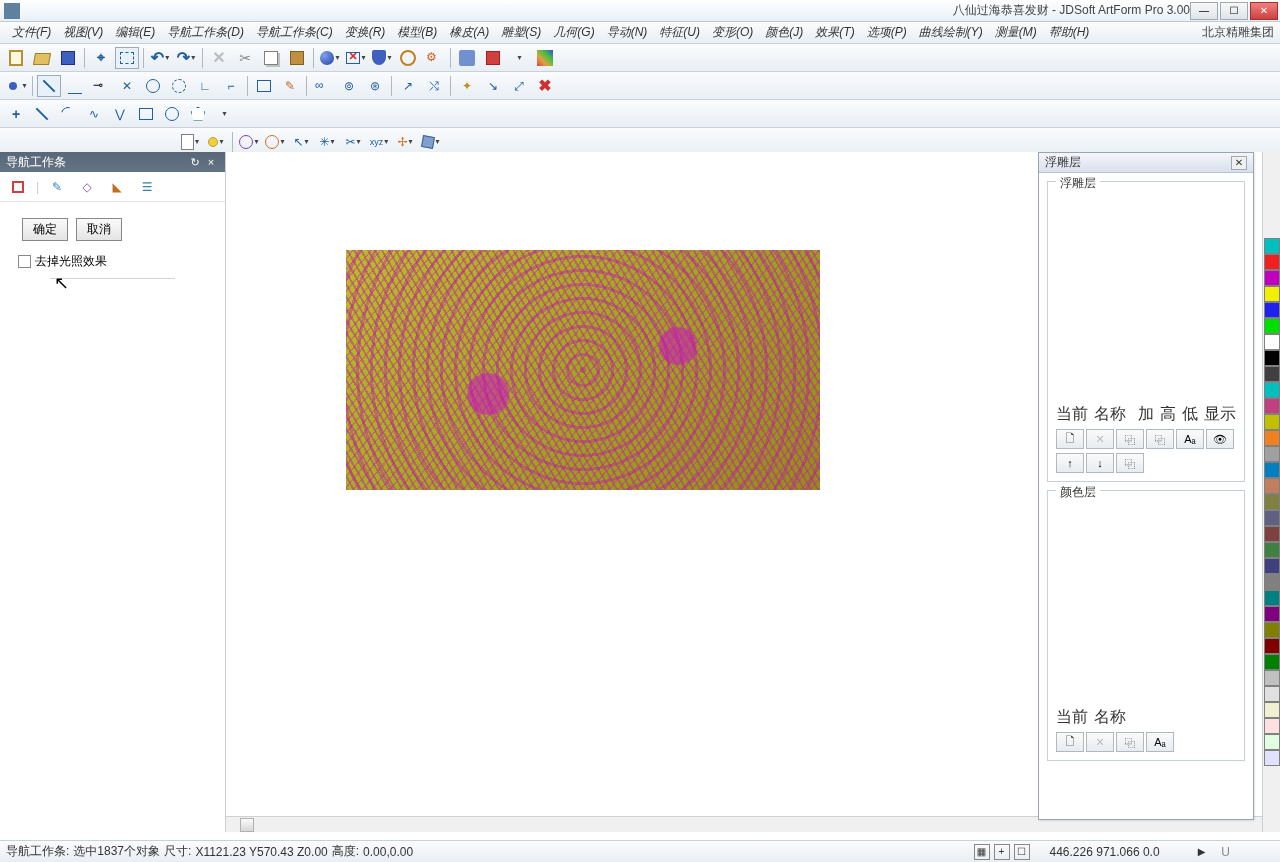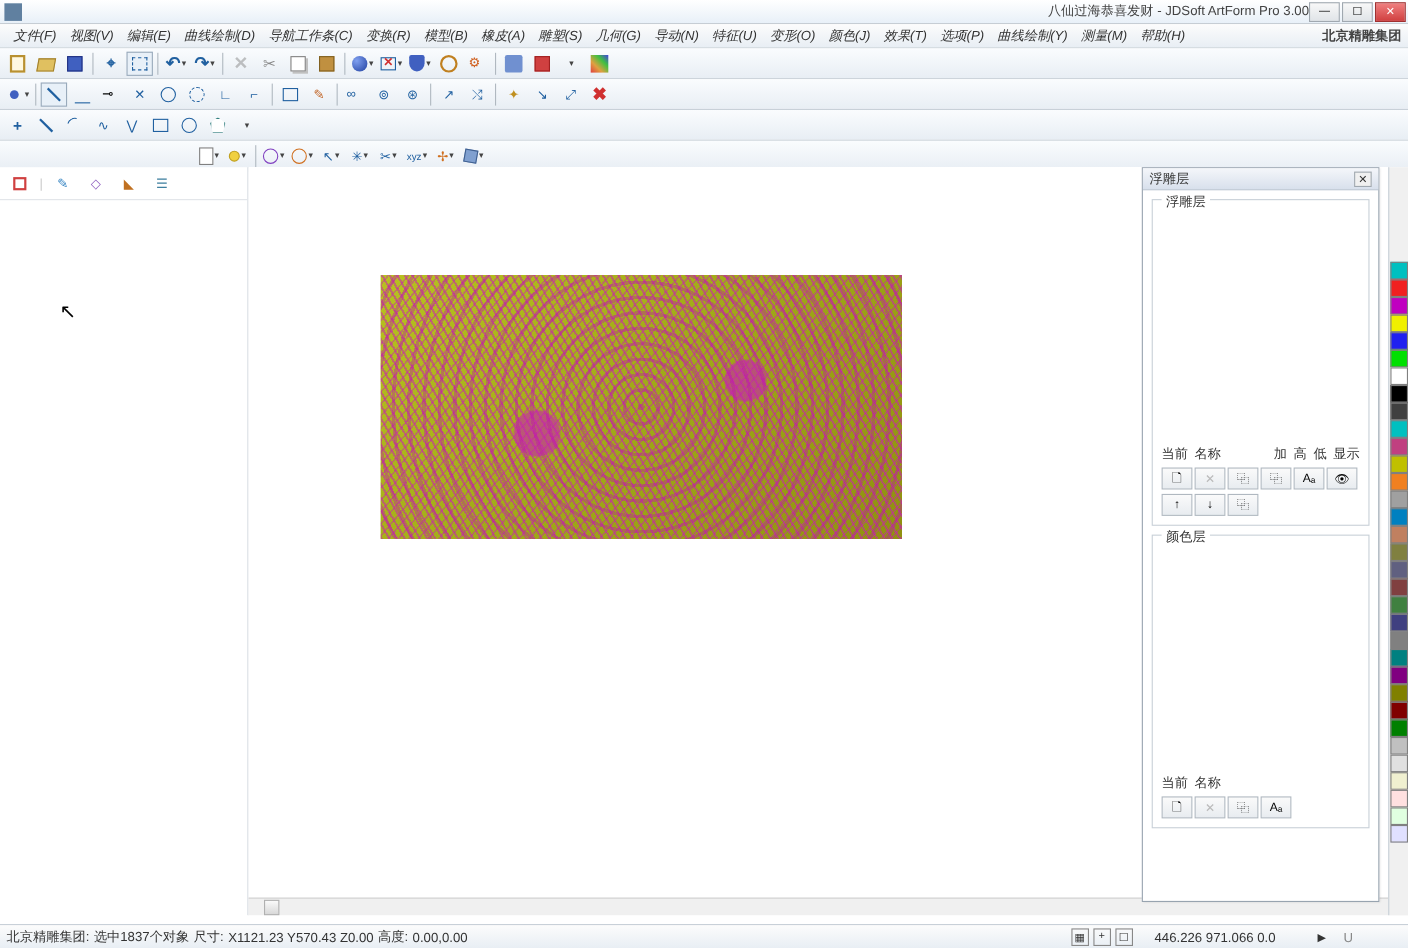--- a/index.html
+++ b/index.html
@@ -10,21 +10,21 @@
 .titlebar .app-icon { width: 16px; height: 16px; background: #6080a0; margin-right: 4px; }
 .titlebar .title { color: #444; flex: 1; }
 .win-buttons { display: flex; gap: 2px; margin-right: 2px; }
 .win-btn { width: 28px; height: 18px; border: 1px solid #a0a8b0; background: linear-gradient(#f8f8f8,#e0e4e8); display: flex; align-items: center; justify-content: center; font-size: 10px; }
 .win-btn.close { background: linear-gradient(#f08080,#d04040); color: #fff; border-color: #a03030; }
 
 
 .menubar { height: 22px; background: linear-gradient(#fcfcfc,#e8eef4); display: flex; align-items: center; padding: 0 6px; border-bottom: 1px solid #c8d0d8; }
 .menubar .menu-item { padding: 2px 6px; color: #333; cursor: default; font-style: italic; }
 .menubar .spacer { flex: 1; }
-.menubar .right-text { color: #444; font-weight: bold; }
+.menubar .right-text { color: #444; }
 
 
 .toolbar { height: 28px; background: linear-gradient(#fafcfe,#e8eef4); display: flex; align-items: center; padding: 0 4px; border-bottom: 1px solid #c8d0d8; gap: 2px; }
 .tb-btn { width: 24px; height: 22px; display: flex; align-items: center; justify-content: center; border: 1px solid transparent; position: relative; }
 .tb-sep { width: 1px; height: 20px; background: #b0b8c0; margin: 0 2px; }
 .tb-dropdown { display: inline-flex; align-items: center; }
 .tb-dropdown .arrow { font-size: 8px; color: #444; margin-left: 1px; }
 
 
 .ico { width: 16px; height: 16px; display: inline-block; position: relative; }
@@ -79,21 +79,21 @@
 
 
 .relief-panel { position: absolute; right: 26px; top: 0; width: 216px; bottom: 12px; border: 1px solid #98a4b0; background: #fff; box-shadow: 1px 1px 2px rgba(0,0,0,0.1); }
 .relief-title { height: 20px; background: linear-gradient(#f4f6fa,#d8e0ec); display: flex; align-items: center; padding: 0 6px; color: #333; border-bottom: 1px solid #b8c4d0; }
 .relief-title .spring { flex: 1; }
 .relief-close { width: 16px; height: 14px; border: 1px solid #a0a8b0; font-size: 10px; display: flex; align-items: center; justify-content: center; background: #f0f0f0; }
 .group-box { margin: 8px; border: 1px solid #c8d0d8; padding: 8px; position: relative; }
 .group-box .legend { position: absolute; top: -7px; left: 8px; background: #fff; padding: 0 4px; color: #333; }
 .relief-list { height: 206px; }
 .relief-cols { display: flex; gap: 6px; color: #333; margin-top: 8px; }
-.relief-cols span { font-size: 12px; }
+.relief-cols span { font-size: 16px; }
 .relief-btns { display: flex; gap: 2px; margin-top: 4px; flex-wrap: wrap; }
 .relief-btns .rb { width: 28px; height: 20px; border: 1px solid #b0b8c0; background: linear-gradient(#fafafa,#e8ecf0); display: flex; align-items: center; justify-content: center; font-size: 11px; }
 .color-layer-list { height: 200px; }
 
 
 .color-strip { position: absolute; right: 0; top: 152px; bottom: 30px; width: 18px; background: #f0f0f0; border-left: 1px solid #c8d0d8; display: flex; flex-direction: column; padding-top: 4px; }
 .color-cell { width: 16px; height: 16px; margin: 0 0 0 1px; border: 1px solid #808080; }
 .color-strip-top { height: 82px; }
 
 
@@ -111,21 +111,21 @@
     <div class="win-btn">—</div>
     <div class="win-btn">☐</div>
     <div class="win-btn close">✕</div>
   </div>
 </div>
 
 <div class="menubar">
   <span class="menu-item">文件(F)</span>
   <span class="menu-item">视图(V)</span>
   <span class="menu-item">编辑(E)</span>
-  <span class="menu-item">曲线绘制(D)</span>
+  <span class="menu-item">导航工作条(D)</span>
   <span class="menu-item">导航工作条(C)</span>
   <span class="menu-item">变换(R)</span>
   <span class="menu-item">模型(B)</span>
   <span class="menu-item">橡皮(A)</span>
   <span class="menu-item">雕塑(S)</span>
   <span class="menu-item">几何(G)</span>
   <span class="menu-item">导动(N)</span>
   <span class="menu-item">特征(U)</span>
   <span class="menu-item">变形(O)</span>
   <span class="menu-item">颜色(J)</span>
@@ -352,37 +352,54 @@
     </div>
   <div class="tb-btn tb-dropdown">
       <span class="ico i-cube"></span>
       <span class="arrow">▾</span>
     </div>
 </div>
 
 <div class="main-area">
 
   <div class="nav-panel">
+    <div class="nav-header">
+      <span>导航工作条</span>
+      <span class="spring"></span>
+      <span class="hbtn">↻</span>
+      <span class="hbtn">×</span>
+    </div>
     <div class="nav-toolbar">
       <span class="tb-btn">
           <span class="ico" style="border:2px solid #d04040;width:12px;height:12px"></span>
         </span>
       <span style="color:#ccc">|</span>
       <span class="tb-btn">
           <span style="color:#3080c0">✎</span>
         </span>
       <span class="tb-btn">
           <span style="color:#9060c0">◇</span>
         </span>
       <span class="tb-btn">
           <span style="color:#c07020">◣</span>
         </span>
       <span class="tb-btn">
           <span style="color:#4080a0">☰</span>
         </span>
+    </div>
+    <div class="nav-content">
+      <div class="nav-buttons">
+        <button class="nav-btn">确定</button>
+        <button class="nav-btn">取消</button>
+      </div>
+      <div class="nav-checkbox-row">
+        <span class="nav-checkbox"></span>
+        <span>去掉光照效果</span>
+      </div>
+      <div class="hr-row"></div>
     </div>
   </div>
 
   <div class="canvas-area">
     <div class="canvas-viewport">
       <div class="artwork"></div>
     </div>
     <div class="hscroll">
       <div class="thumb"></div>
     </div>
@@ -472,21 +489,21 @@
       <div class="color-cell" style="background: rgb(192, 192, 192);"></div>
       <div class="color-cell" style="background: rgb(224, 224, 224);"></div>
       <div class="color-cell" style="background: rgb(240, 240, 208);"></div>
       <div class="color-cell" style="background: rgb(255, 224, 224);"></div>
       <div class="color-cell" style="background: rgb(224, 255, 224);"></div>
       <div class="color-cell" style="background: rgb(224, 224, 255);"></div>
     </div>
 </div>
 
 <div class="statusbar">
-  <span>北京精雕集团:</span>
+  <span>导航工作条:</span>
   <span>选中1837个对象</span>
   <span>尺寸:</span>
     <span>X1121.23 Y570.43 Z0.00</span>
   <span>高度:</span>
     <span>0.00,0.00</span>
   <span class="spring"></span>
   <span class="sb-icon">▦</span>
   <span class="sb-icon">+</span>
   <span class="sb-icon">☐</span>
   <span style="width:12px"></span>

